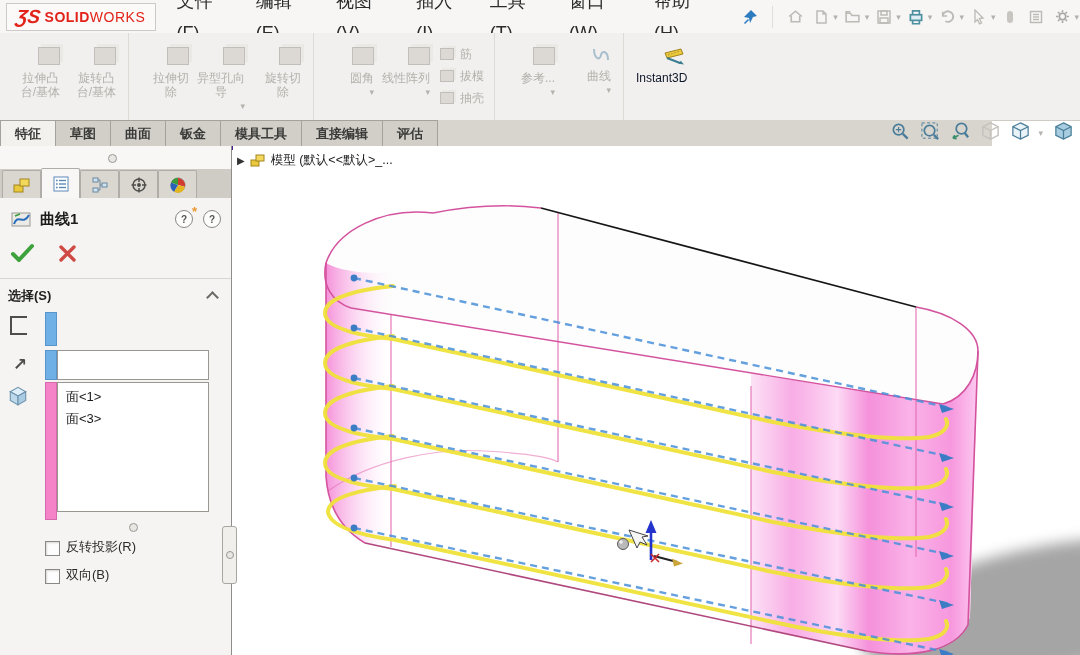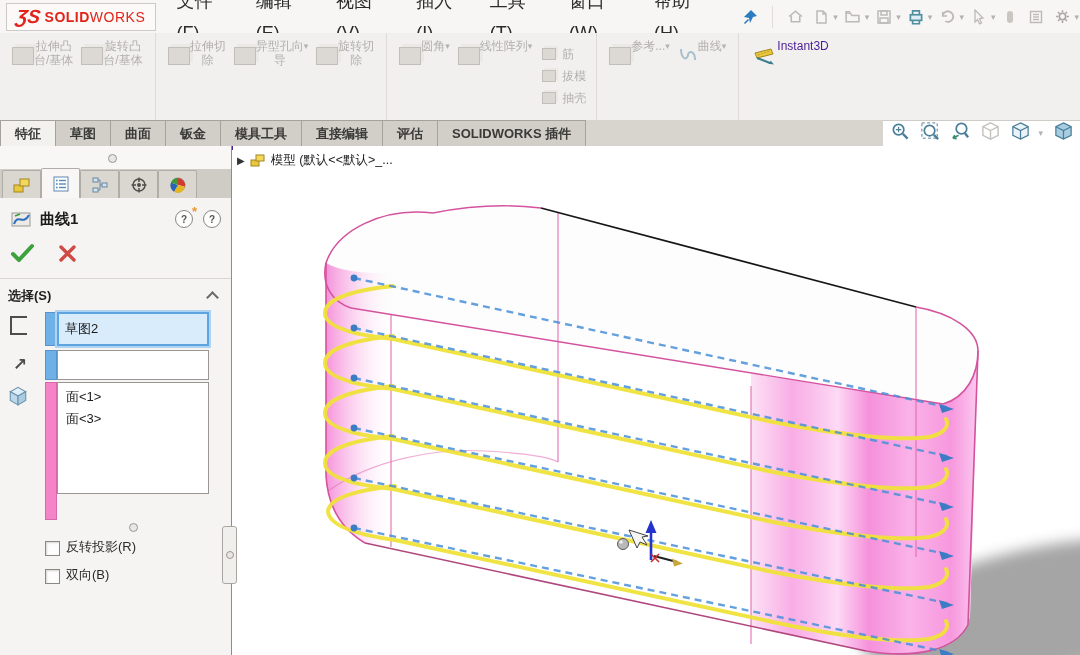--- a/index.html
+++ b/index.html
@@ -17,34 +17,34 @@
   .mb-item{font-size:18px;color:#2b2b2b;padding:0 11px;line-height:32px;cursor:default}
   .qbar{display:flex;align-items:center;gap:2px;margin-left:14px}
   .qicon{width:24px;height:24px;display:flex;align-items:center;justify-content:center}
   .qcaret{font-size:9px;color:#b5b2ae;margin:0 1px 0 -2px}
   .qsep{width:1px;height:22px;background:#e0ddda;margin:0 8px}
   
   .ribbon{position:absolute;left:0;top:33px;width:1080px;height:87px;background:#f1f0ee;
           border-bottom:1px solid #cfccc8;display:flex;align-items:stretch}
   .rgroup{display:flex;align-items:flex-start;padding:4px 8px 0 8px;border-right:1px solid #dedbd7}
   .rgroup:last-child{border-right:none}
-  .rbtn{display:flex;flex-direction:row;align-items:flex-start;padding:2px 4px;min-width:48px}
+  .rbtn{display:flex;flex-direction:column;align-items:flex-end;padding:2px 4px;min-width:48px}
   .ricon{width:20px;height:16px;background:#dcd9d5;border:1px solid #c2bfbb;
          box-shadow:3px -3px 0 #ebe9e6;margin:8px 0 6px 0}
   .rlab{font-size:12px;line-height:14px;color:#b3b0ac;text-align:center}
   .rlab span{display:block}
-  .rlab-dark{color:#4c1d95}
+  .rlab-dark{color:#0f172a}
   .caret{font-size:9px;color:#b5b2ae;line-height:10px;margin-top:2px}
   .rstack{display:flex;flex-direction:column;justify-content:flex-start;margin:6px 2px 0 6px}
   .srow{display:flex;align-items:center;height:22px;white-space:nowrap}
   .sicon{width:12px;height:10px;background:#dcd9d5;border:1px solid #c2bfbb;
          box-shadow:2px -2px 0 #ebe9e6;margin-right:6px;flex:none}
   .slab{font-size:12px;color:#b3b0ac}
   
-  .tabsbar{position:absolute;left:0;top:120px;width:883px;height:26px;background:#d8d5cf;
+  .tabsbar{position:absolute;left:0;top:120px;width:992px;height:26px;background:#d8d5cf;
            border-bottom:4px solid #4c1d95;display:flex;align-items:center}
   .tab{font-size:13px;font-weight:600;color:#3a3a38;padding:0 14px;line-height:25px;
        border:1px solid #a5a29d;border-bottom:none;border-left:none;background:#d2cfc9}
   .tab:first-child{border-left:1px solid #a5a29d}
   .tab.active{background:#f2f1ee}
   .headsup{position:absolute;right:6px;top:121px;height:24px;display:flex;align-items:center;gap:9px}
   
   .pm{position:absolute;left:0;top:146px;width:232px;height:509px;background:#f5f4f2;
       border-right:1px solid #8f8d8a;box-sizing:border-box}
   .pm-topstrip{position:absolute;left:0;top:0;width:231px;height:23px;background:#f8f7f6;
@@ -294,21 +294,20 @@
 </div>
 
 <div class="tabsbar">
   <span class="tab active">特征</span>
   <span class="tab">草图</span>
   <span class="tab">曲面</span>
   <span class="tab">钣金</span>
   <span class="tab">模具工具</span>
   <span class="tab">直接编辑</span>
   <span class="tab">评估</span>
-  <span class="tab">SOLIDWORKS 插件</span>
 </div>
 <div class="headsup">
   <span>
     <svg width="21" height="21" viewBox="0 0 22 22" fill="none" stroke="#4a7d99" stroke-width="1.8">
         <circle cx="9" cy="9" r="5.5"></circle>
         <line x1="13.5" y1="13.5" x2="18.5" y2="18.5" stroke-width="2.4"></line>
         <path d="M6.2,9 H11.8 M9,6.2 V11.8" stroke-width="1.2"></path>
       </svg>
   </span>
   <span>
@@ -423,35 +422,34 @@
   <div class="pm-hr"></div>
   <div class="pm-sec">
     <span class="pm-sec-label">选择(S)</span>
     <span class="chev"></span>
   </div>
 
   <div class="abs" style="left:10px;top:170px">
       <div class="sk-icon"></div>
     </div>
   <div class="colorbar-blue" style="top:166px;height:34px"></div>
-  <input class="selinput" style="top: 166px;" readonly="" value="草图2">
 
   <div class="abs ne-arrow" style="left:13px;top:210px">↗</div>
   <div class="colorbar-blue" style="top:204px;height:30px"></div>
   <div class="selbox" style="top:204px;width:152px;height:30px"></div>
 
   <div class="abs" style="left:7px;top:238px">
     <svg width="22" height="22" viewBox="0 0 20 20">
         <path d="M3,7 L10,3 L17,7 L10,11 Z" fill="#dff0fa" stroke="#6e93ad"></path>
         <path d="M3,7 L10,11 V19 L3,15 Z" fill="#bcd8ea" stroke="#6e93ad"></path>
         <path d="M17,7 L10,11 V19 L17,15 Z" fill="#a9cce3" stroke="#6e93ad"></path>
       </svg>
   </div>
   <div class="colorbar-pink" style="top:236px;height:138px"></div>
-  <div class="selbox" style="top:236px;width:152px;height:112px;padding-top:3px">
+  <div class="selbox" style="top:236px;width:152px;height:130px;padding-top:3px">
     <div class="face-item">面&lt;1&gt;</div>
     <div class="face-item">面&lt;3&gt;</div>
   </div>
   <div class="dotgrip" style="position:absolute;left:129px;top:377px"></div>
 
   <div class="cbrow" style="top:392px">
     <span class="cbx"></span>
     <span class="cbl">反转投影(R)</span>
   </div>
   <div class="cbrow" style="top:420px">

